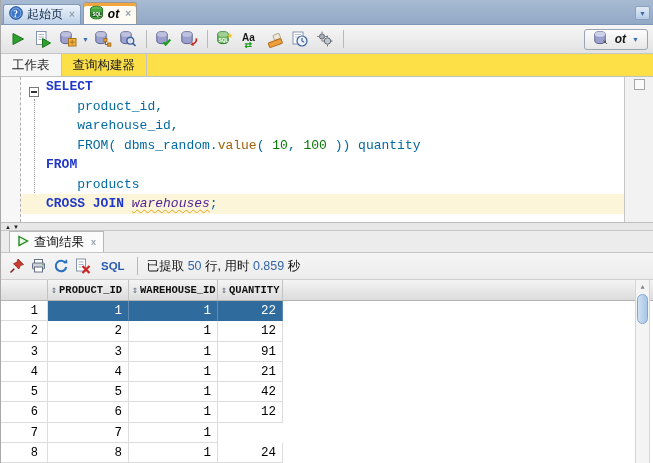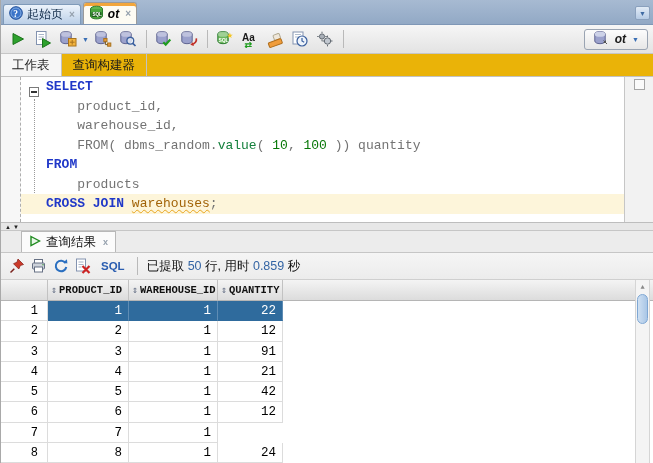--- a/index.html
+++ b/index.html
@@ -28,52 +28,52 @@
   .tbtn{width:23px;height:23px;display:flex;align-items:center;justify-content:center;border-radius:2px;}
   .tsep{width:1px;height:18px;background:#b9b9b9;margin:0 4px;}
   .dd-arrow{font-size:7px;color:#3a6fb5;margin:0 1px;}
   .conn{margin-left:auto;height:21px;border:1px solid #9aa4b2;border-radius:3px;
         background:linear-gradient(#fcfcfc,#e7e7e7);display:flex;align-items:center;gap:6px;
         padding:0 8px;font-size:12px;}
   .conn .lbl{font-style:italic;font-weight:bold;color:#1a1a1a;}
   .conn .dd{font-size:7px;color:#3a6fb5;}
 
   
-  .wstabs{height:23px;background:#eab308;border-bottom:1px solid #c2c2c2;display:flex;
+  .wstabs{height:23px;background:#fde047;border-bottom:1px solid #c2c2c2;display:flex;
           font-size:12.5px;color:#1a1a1a;flex:none;}
   .wstab{display:flex;align-items:center;padding:0 11px;border-right:1px solid #c2c2c2;}
   .wstab.active{background:#f6f6f6;}
 
   
   .editor{height:145px;display:flex;background:#fff;flex:none;
           font-family:"Liberation Mono","DejaVu Sans Mono",monospace;font-size:13px;}
   .gutter{width:20px;background:#f7f7f7;border-right:1px dashed #aeaeae;flex:none;}
   .ebody{flex:1;position:relative;overflow:hidden;}
   .eline{height:19.5px;line-height:19.5px;padding-left:25px;white-space:pre;position:relative;}
   .eline.hl{background:#fdf5da;}
   .kw{color:#2038c8;font-weight:bold;}
-  .pl{color:#737373;margin-top:32px;}
-  .fn{color:#15803d;}
+  .pl{color:#0369a1;margin-top:32px;}
+  .fn{color:#a16207;}
   .num{color:#087808;}
-  .sq{color:#a16207;text-decoration:underline wavy #e8a51e;text-decoration-thickness:1px;text-underline-offset:2px;}
+  .sq{color:#4c1d95;text-decoration:underline wavy #e8a51e;text-decoration-thickness:1px;text-underline-offset:2px;font-style:italic;}
   .fold{position:absolute;left:8px;top:10px;width:10px;height:10px;border:1px solid #7a7a7a;
         background:#fff;display:flex;align-items:center;justify-content:center;}
   .fold::after{content:'';width:6px;height:2px;background:#333;}
   .dotline{position:absolute;left:13px;top:22px;height:112px;border-left:1px dotted #9a9a9a;}
   .emargin{width:29px;background:#f2f2f2;border-left:1px solid #c6c6c6;flex:none;}
   .sq-box{width:11px;height:11px;border:1px solid #a6a6a6;margin:2px auto 0;background:#fafafa;}
 
   
   .splitter{height:9px;background:#e7e7e7;border-top:1px solid #bdbdbd;border-bottom:1px solid #c6c6c6;
             display:flex;align-items:center;padding-left:4px;gap:2px;flex:none;}
   .splitter span{font-size:6px;color:#222;line-height:1;}
 
   
   .rtabs{height:22px;background:#ececec;border-bottom:1px solid #c6c6c6;display:flex;
-         align-items:center;padding-left:20px;flex:none;}
+         align-items:center;padding-left:8px;flex:none;}
   .rtab{height:21px;display:flex;align-items:center;gap:5px;padding:0 7px;background:#fbfbfb;
         border:1px solid #b8b8b8;border-bottom:none;font-size:12.5px;color:#111;}
   .rtab .xclose{font-size:9px;}
 
   
   .rtoolbar{height:27px;background:linear-gradient(#f5f5f5,#ececec);border-bottom:1px solid #cfcfcf;
             display:flex;align-items:center;padding:0 6px;gap:5px;font-size:12.5px;flex:none;}
   .rbtn{width:20px;height:20px;display:flex;align-items:center;justify-content:center;}
   .sql-link{color:#2a5db0;font-weight:bold;font-size:11.5px;margin:0 3px;}
   .status{color:#111;}

